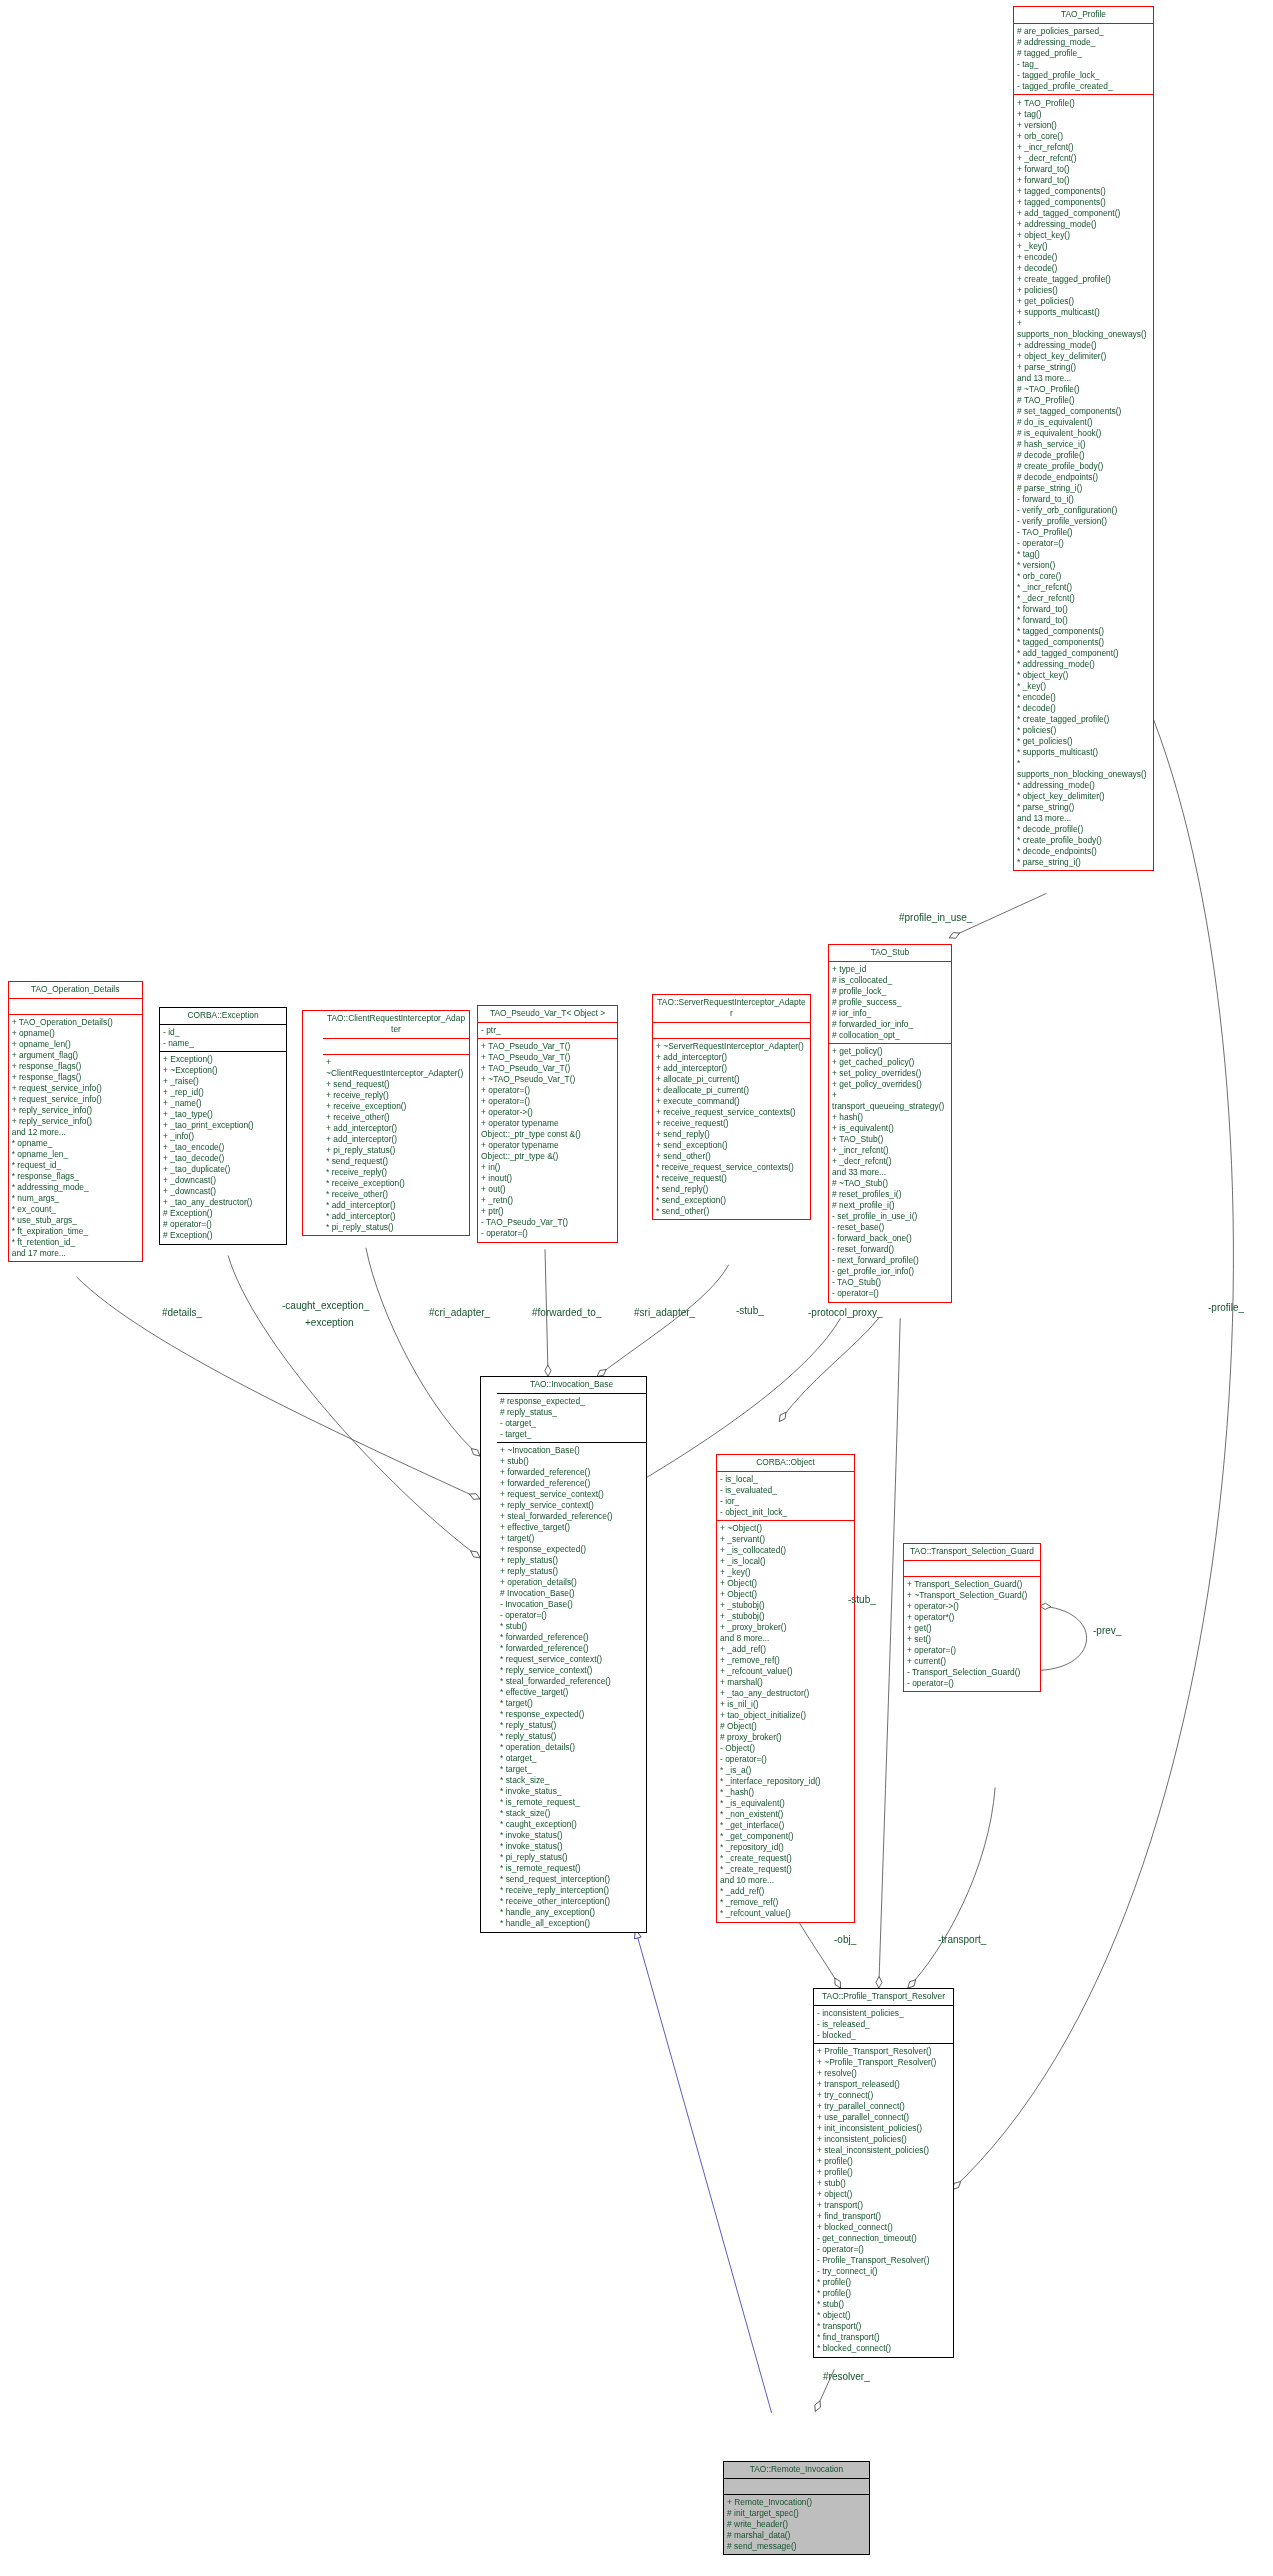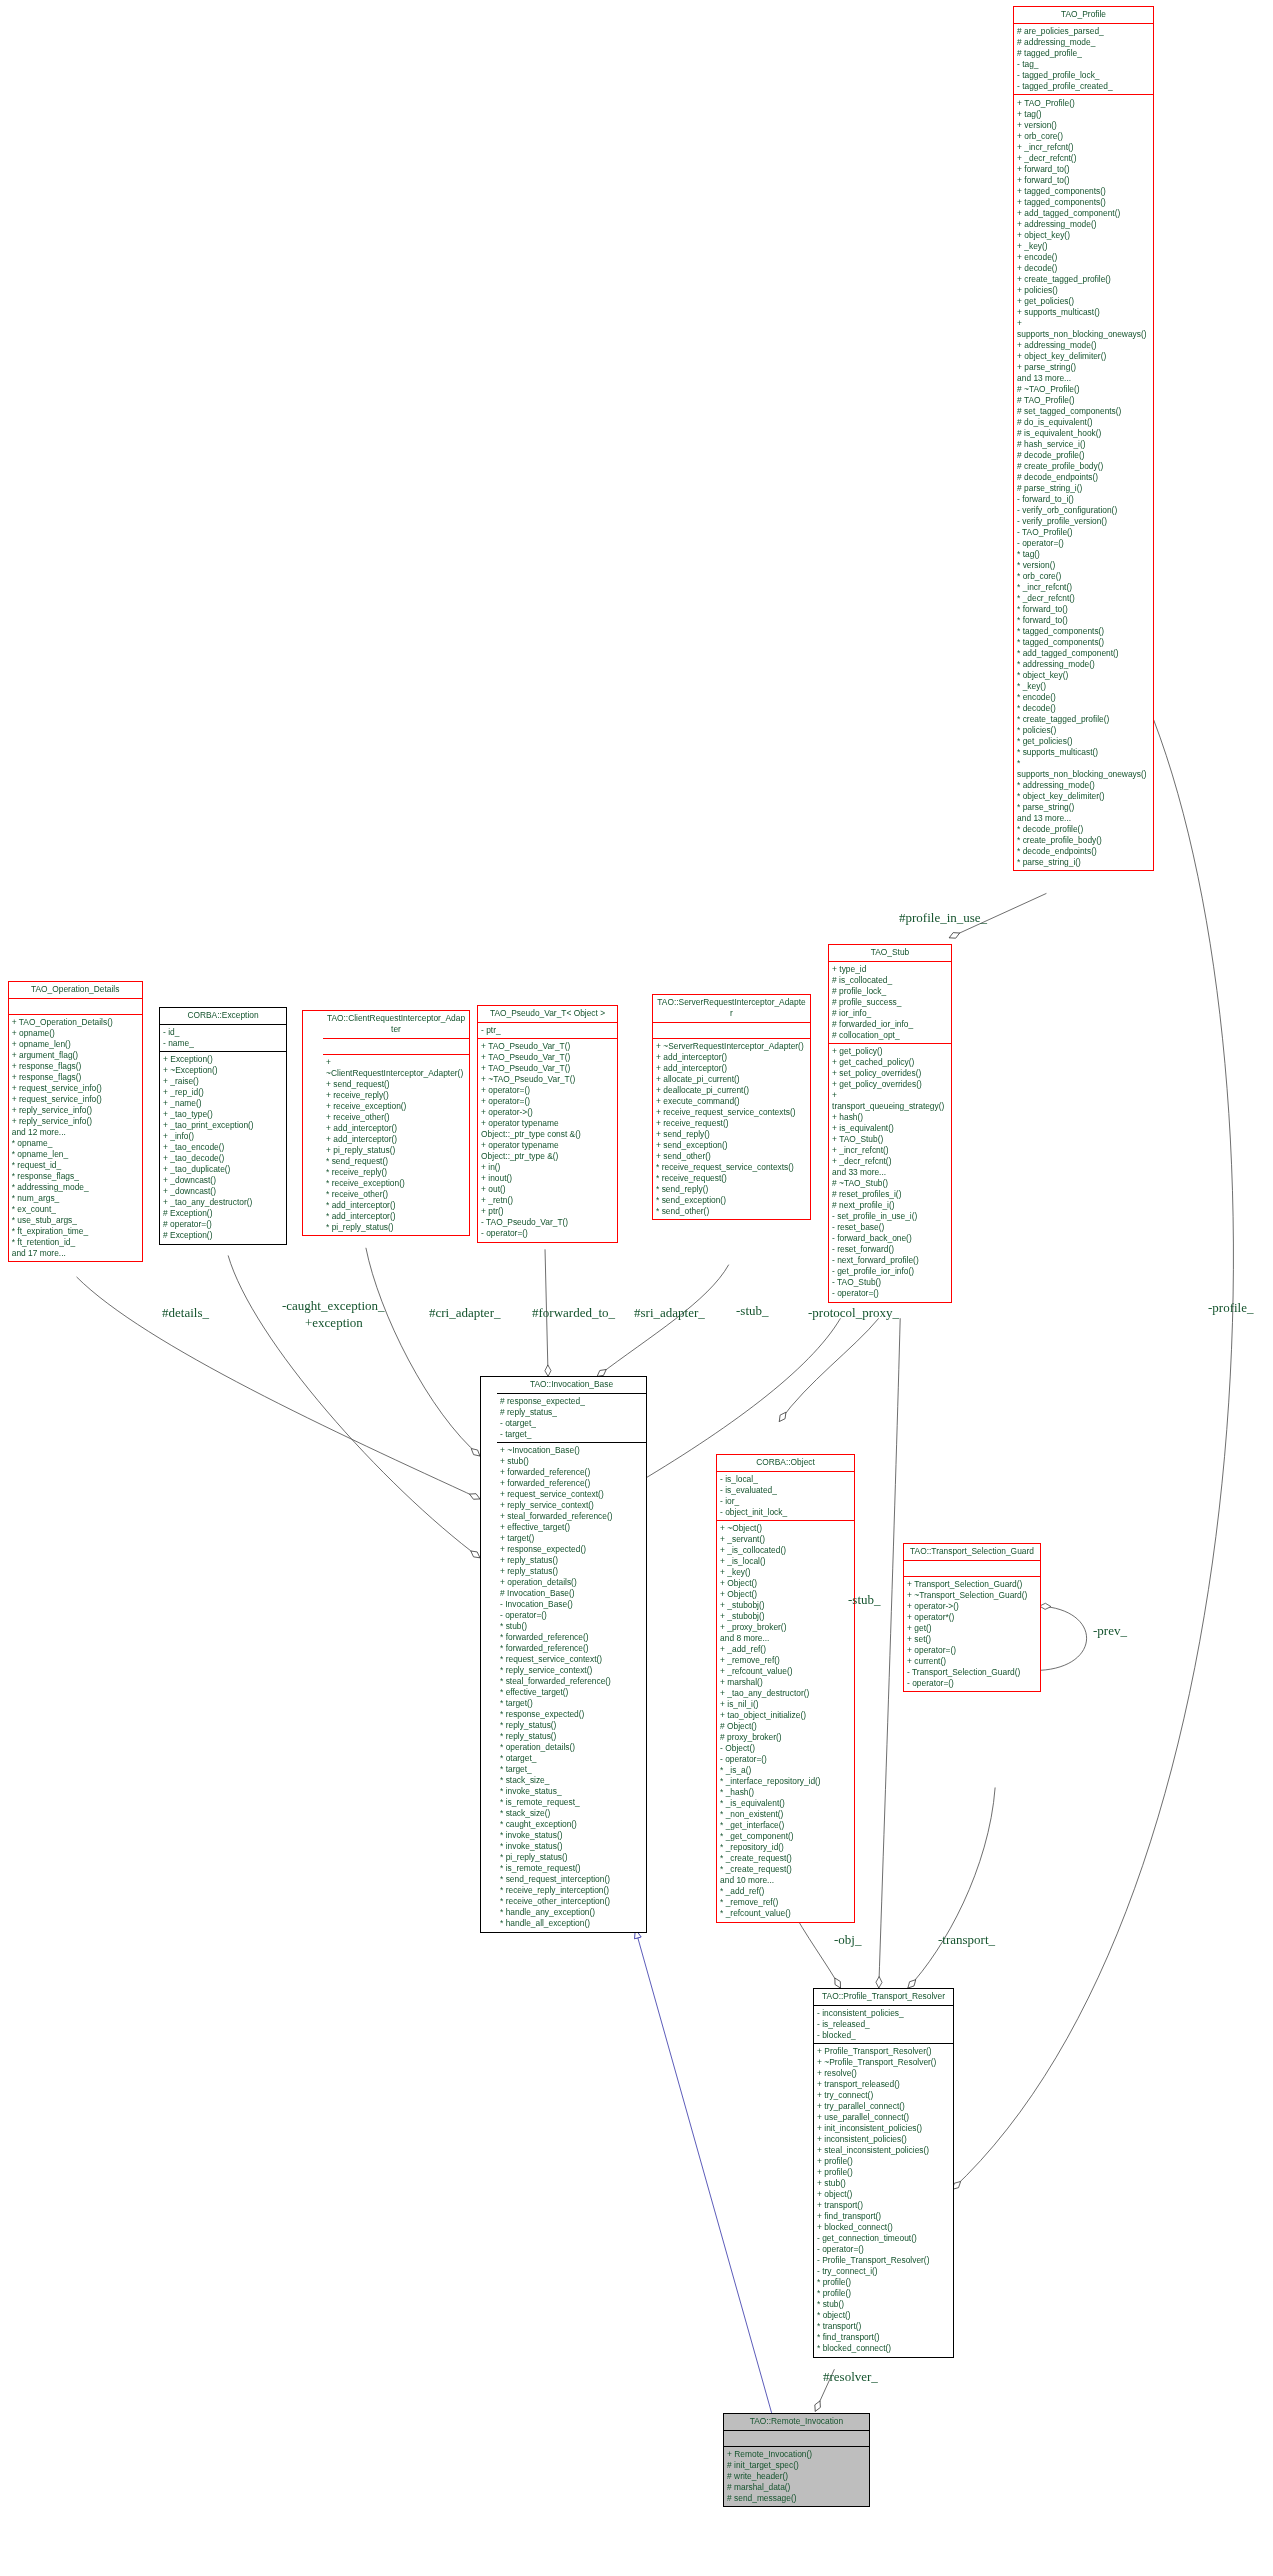--- a/index.html
+++ b/index.html
@@ -7,33 +7,33 @@
     position:relative;width:1273px;height:2576px;background:#ffffff;
     font-family:"Liberation Sans","DejaVu Sans",sans-serif;color:#14532d;
   }
   #edges{position:absolute;left:0;top:0;z-index:1;}
   .uml-class{
     position:absolute;z-index:2;background:#ffffff;
     font-size:8.4px;line-height:11px;
   }
   .uml-class.red{border:1.1px solid #ff0000;}
   .uml-class.black{border:0.8px solid #000000;}
-  .uml-class.gray{background:#bebebe;}
+  .uml-class.gray{background:#bebebe;margin-top:48px;}
   .uml-title{
     text-align:center;padding:2.3px 3.1px;white-space:normal;overflow-wrap:break-word;
   }
   .red .uml-title{border-bottom:1.1px solid #ff0000;}
   .black .uml-title{border-bottom:0.8px solid #000000;}
   .uml-attrs,.uml-methods{padding:2.3px 3.1px;}
   .uml-attrs{min-height:10.7px;}
   .red .uml-attrs{border-bottom:1.1px solid #ff0000;}
   .black .uml-attrs{border-bottom:0.8px solid #000000;}
   .m-line{white-space:normal;overflow-wrap:break-word;}
   .edge-label{
-    position:absolute;z-index:3;font-size:13px;line-height:10px;white-space:nowrap;font-family:Liberation Serif, serif;
+    position:absolute;z-index:3;font-size:10px;line-height:10px;white-space:nowrap;
   }
   
   #box-profile   {left:1013px;top:6.1px;   width:139px;}
   #box-stub      {left:828px;top:944px;width:122px;}
   #box-opdetails {left:7.7px;  top:981px;width:133px;}
   #box-exception {left:159px; top:1007px;width:126px;}
   #box-cri       {left:302px; top:1010px;width:146px;padding-left:20px;}
   #box-pseudovar {left:477px; top:1005px;width:139px;}
   #box-sri       {left:652px; top:994px;width:157px;}
   #box-invbase   {left:480px; top:1376px;width:149px;padding-left:16px;}

